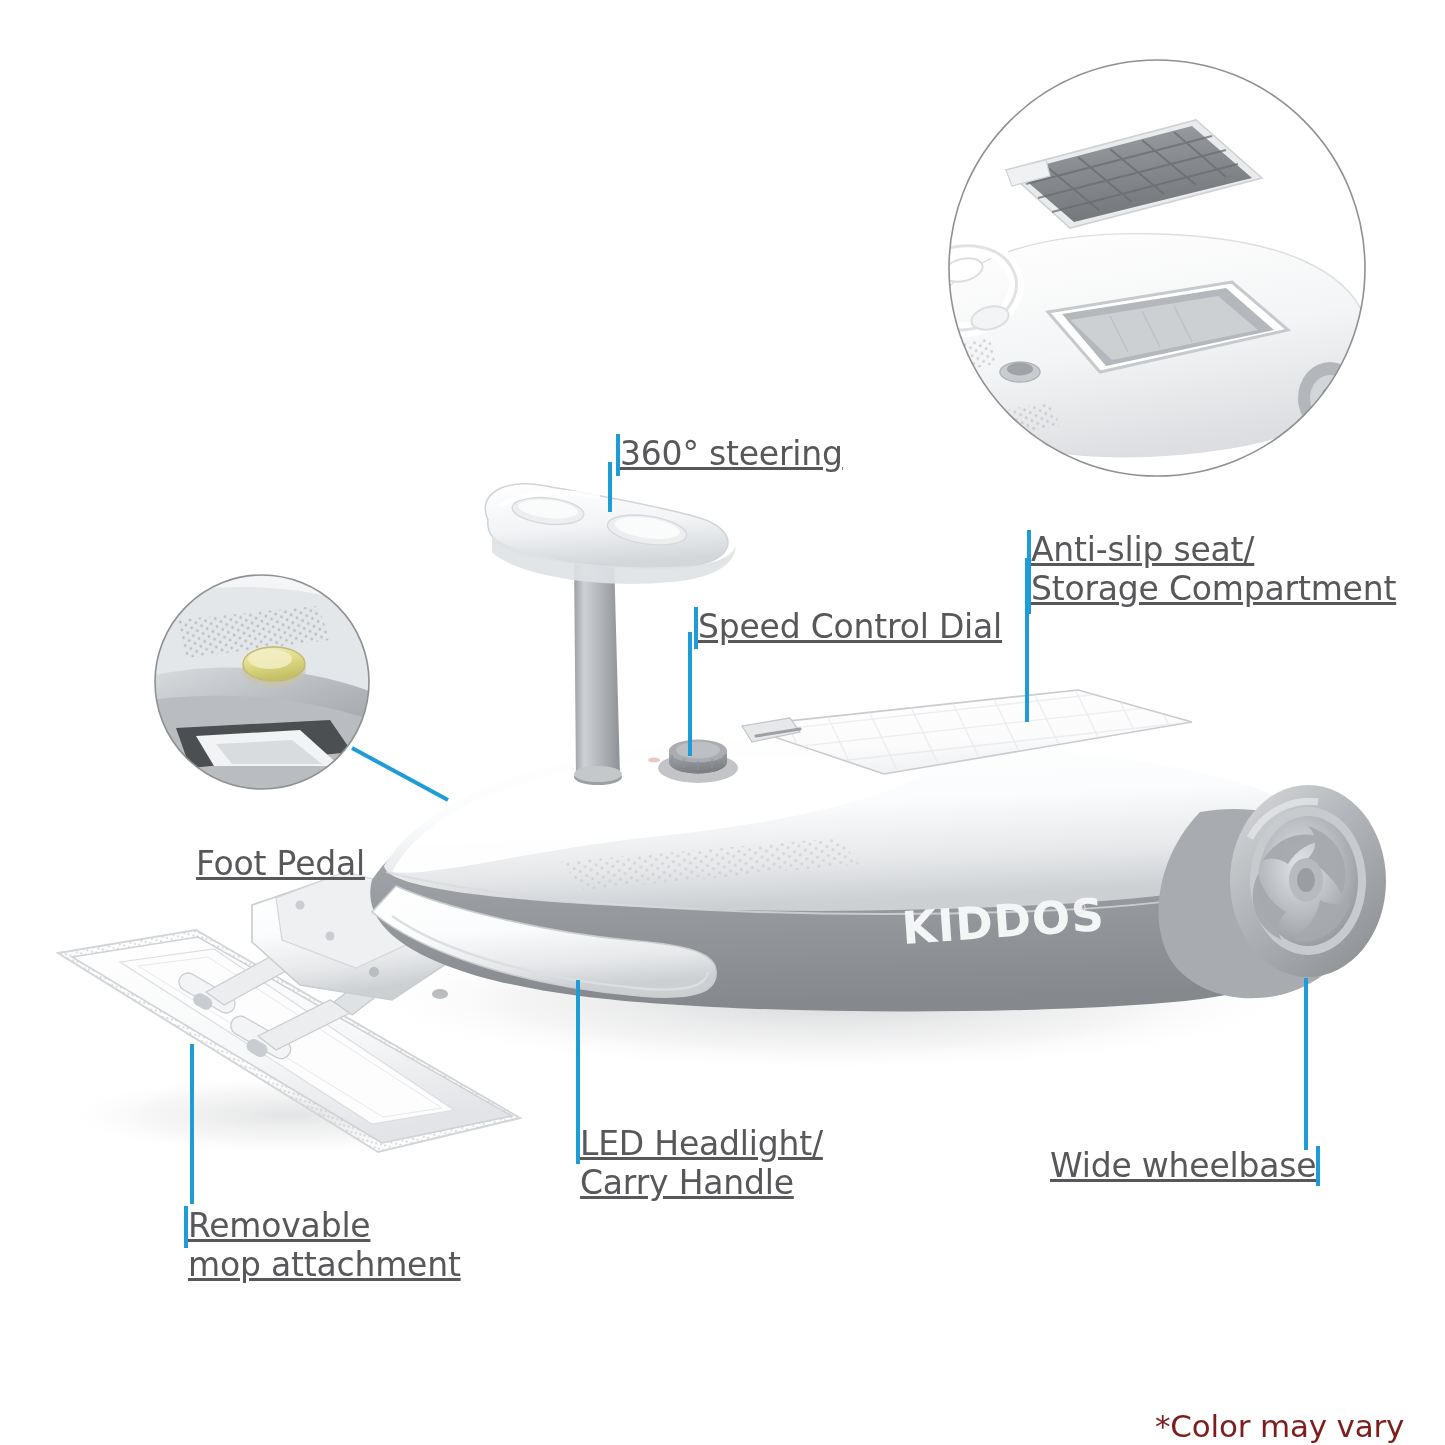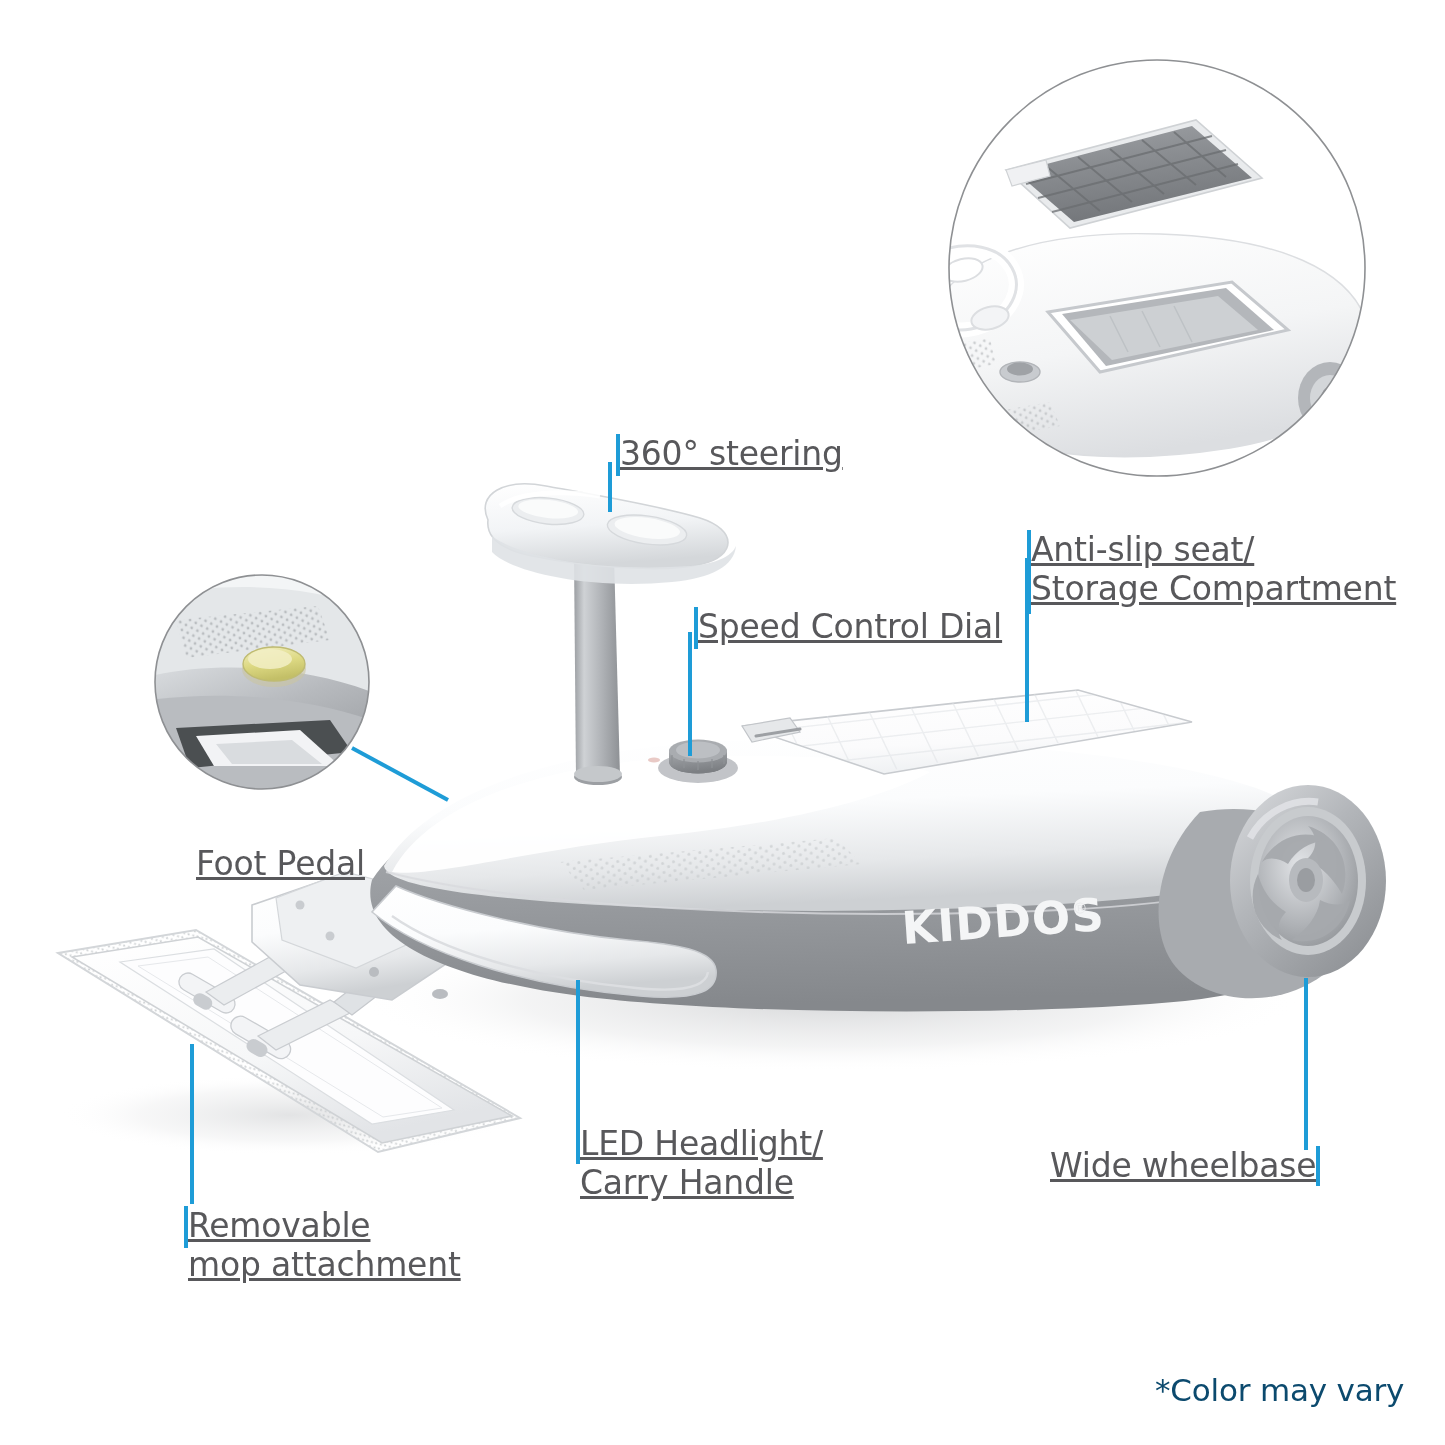--- a/index.html
+++ b/index.html
@@ -31,24 +31,25 @@
     width:4px;
     background:#1e9cd7;
     border-radius:0;
     flex:0 0 4px;
   }
   .callout.right-bar{flex-direction:row-reverse;text-align:right;}
   .callout .txt{padding-top:1px;}
 
   .disclaimer{
     position:absolute;
-    color:#0c4a6e;
+    color:#7f1d1d;
     font-size:31px;
     font-family:"DejaVu Sans", sans-serif;
     letter-spacing:-0.2px;
+    margin-top:36px;
   }
 
   
   #leaders{position:absolute;inset:0;pointer-events:none;}
   #art{position:absolute;inset:0;}
 </style>
 </head>
 <body>
 
 <div id="stage">

